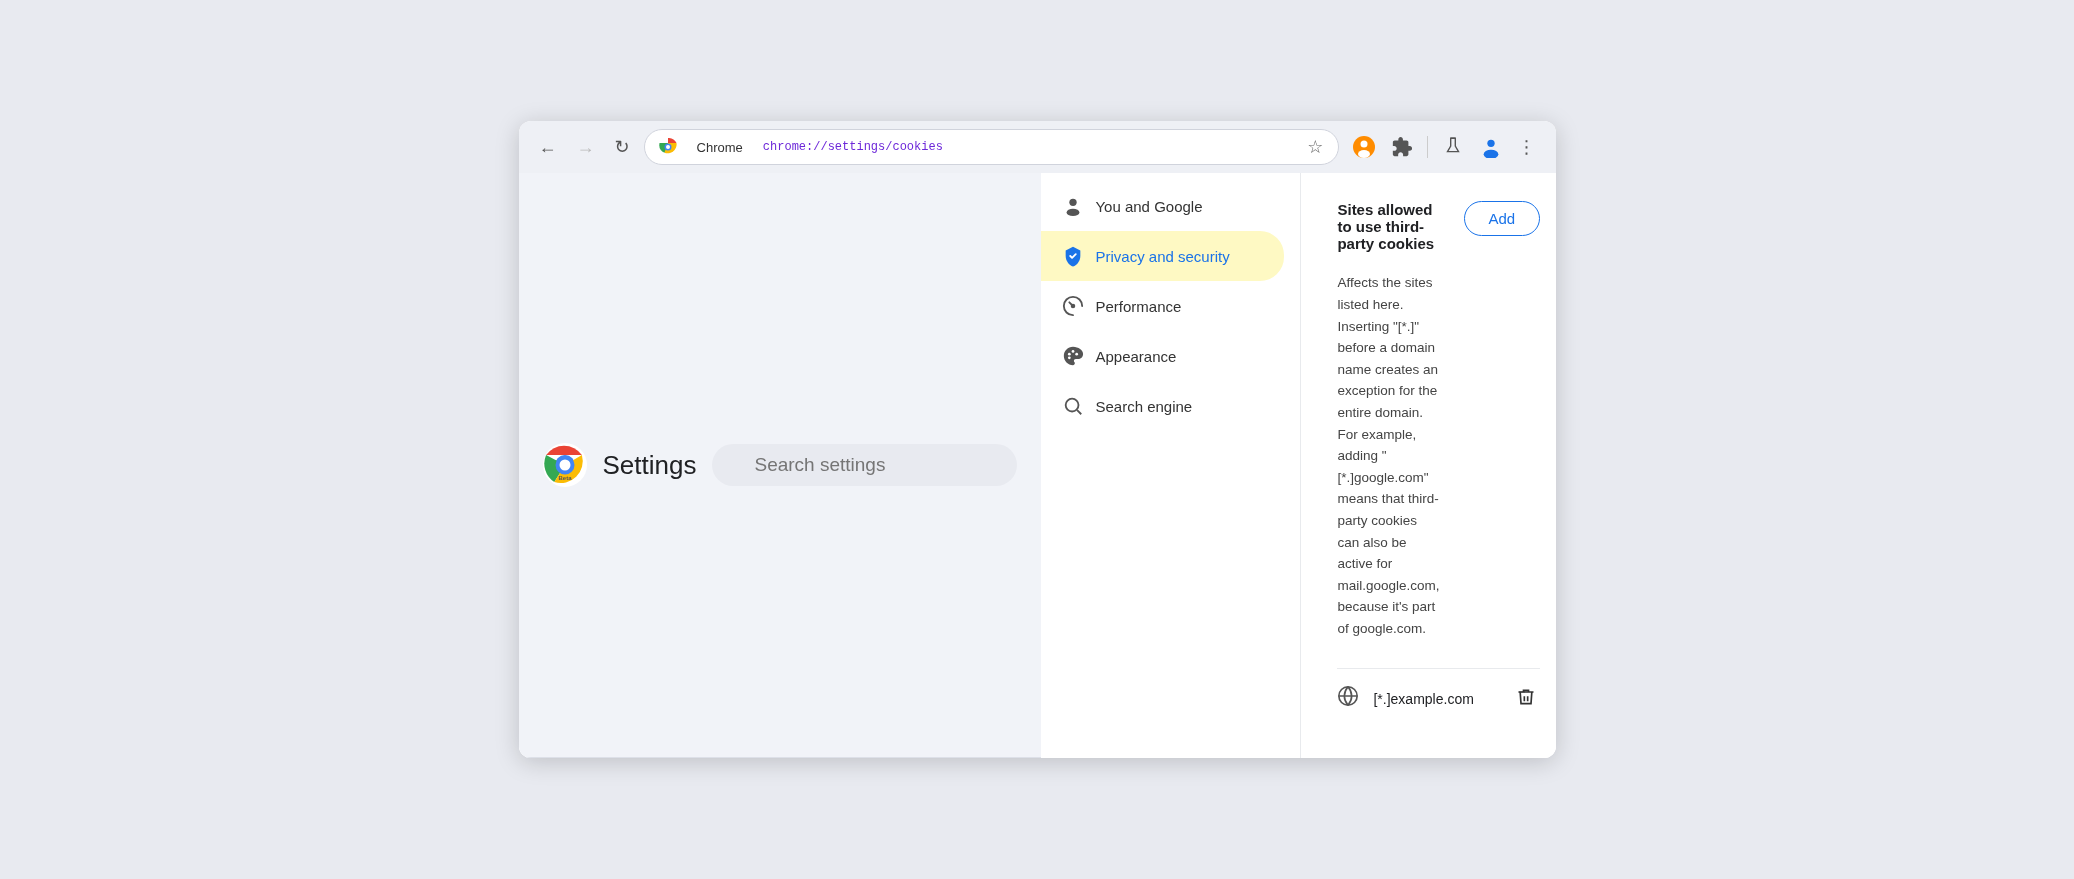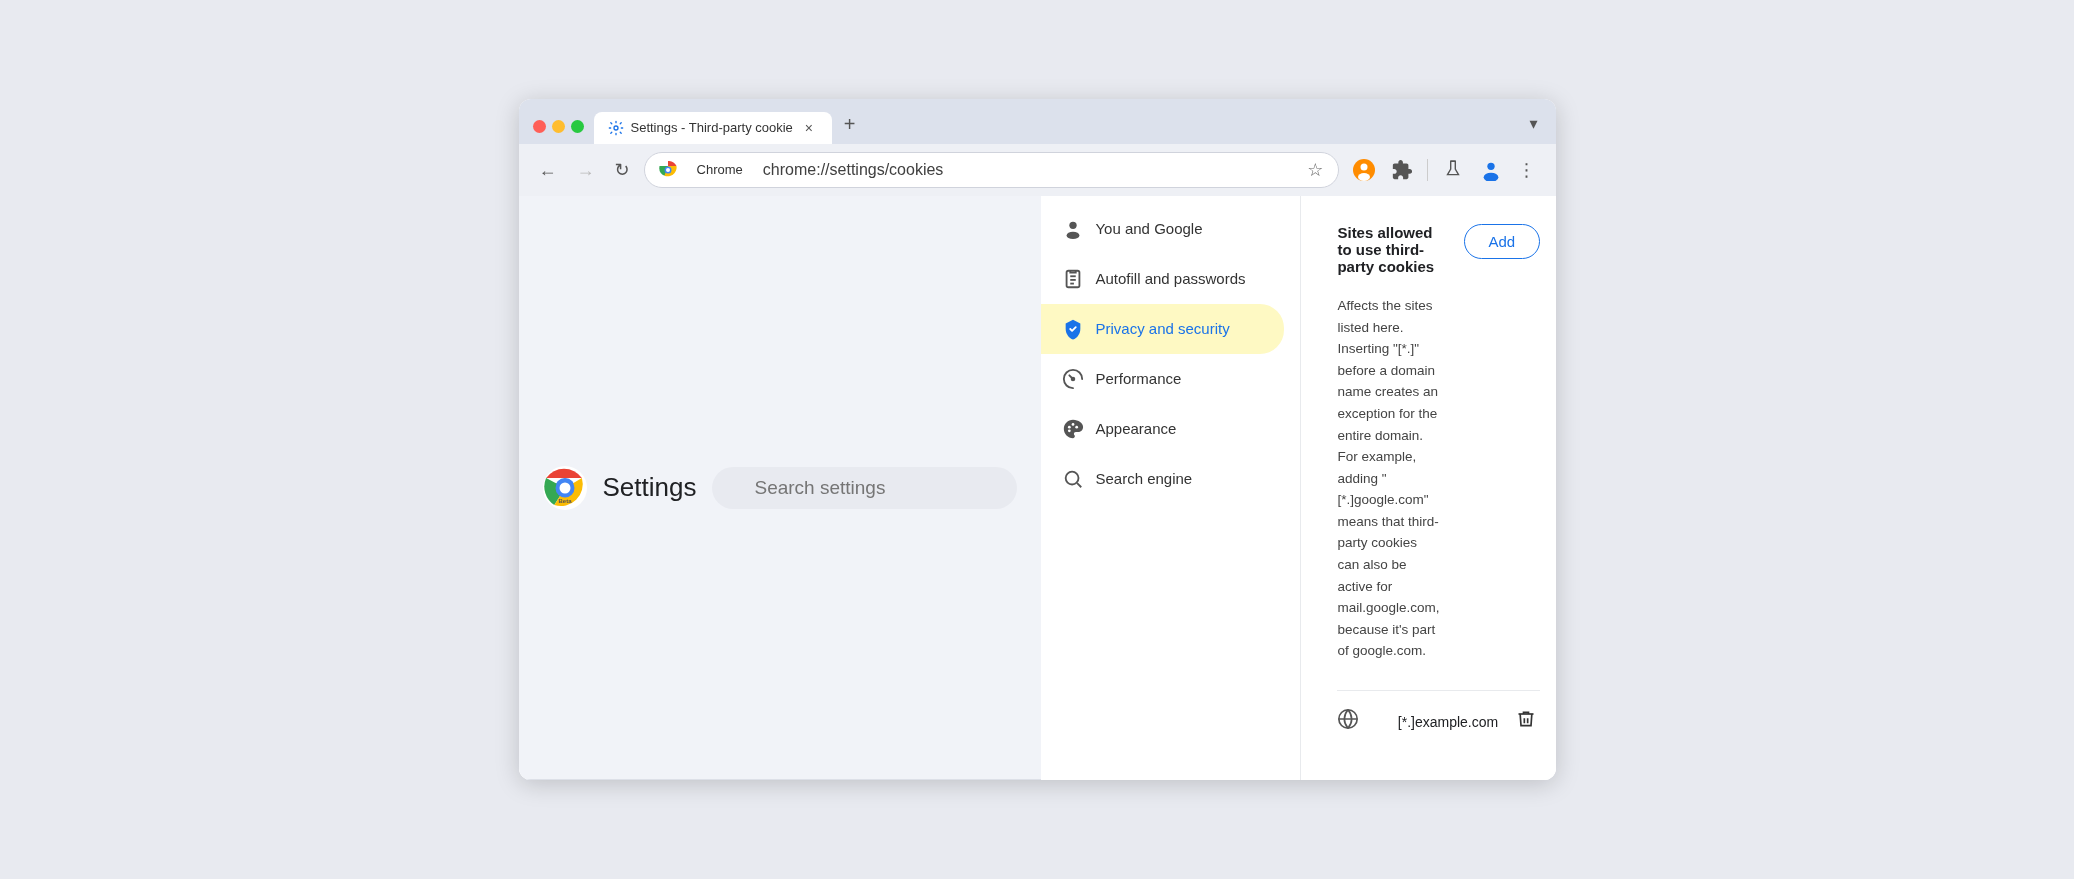--- a/index.html
+++ b/index.html
@@ -152,22 +152,23 @@
     }
 
     .chrome-label {
       font-size: 13px;
       color: #333;
       font-weight: 500;
     }
 
     .address-text {
       flex: 1;
-      font-size: 16px;
-      color: #404040;
+      font-size: 12px;
+      color: #6d28d9;
+      font-family: Liberation Mono, monospace;
     }
 
     .address-star {
       font-size: 18px;
       color: #666;
     }
 
     .nav-icons {
       display: flex;
       align-items: center;
@@ -336,21 +337,20 @@
       font-weight: 500;
     }
 
     .cookie-entry {
       display: flex;
       align-items: center;
       gap: 14px;
       padding: 14px 0;
       border-top: 1px solid #e8eaed;
       margin-top: 4px;
-      text-align: right;
     }
 
     .cookie-entry-icon {
       font-size: 22px;
       color: #555;
     }
 
     .cookie-domain {
       flex: 1;
       font-size: 14px;
@@ -370,44 +370,20 @@
     .chrome-logo-svg {
       width: 44px;
       height: 44px;
     }
   </style>
 </head>
 <body>
 
 <div class="browser-window">
 
-  <div class="title-bar">
-    <div class="traffic-lights">
-      <div class="traffic-light tl-red"></div>
-      <div class="traffic-light tl-yellow"></div>
-      <div class="traffic-light tl-green"></div>
-    </div>
-
-    <div class="tab-bar">
-      <div class="tab">
-
-        <svg class="tab-icon" viewBox="0 0 24 24" fill="none">
-          <circle cx="12" cy="12" r="3" stroke="#1a73e8" stroke-width="2"></circle>
-          <path d="M12 2v2M12 20v2M4.22 4.22l1.42 1.42M18.36 18.36l1.42 1.42M2 12h2M20 12h2M4.22 19.78l1.42-1.42M18.36 5.64l1.42-1.42" stroke="#1a73e8" stroke-width="2" stroke-linecap="round"></path>
-        </svg>
-        <span class="tab-title">Settings - Third-party cookie</span>
-        <button class="tab-close">×</button>
-      </div>
-      <button class="tab-new">+</button>
-    </div>
-
-    <div class="title-bar-right">
-      <button class="dropdown-btn">▾</button>
-    </div>
-  </div>
 
   <div class="nav-bar">
     <button class="nav-btn">←</button>
     <button class="nav-btn disabled">→</button>
     <button class="nav-btn">↻</button>
 
     <div class="address-bar">
 
       <svg width="18" height="18" viewBox="0 0 18 18">
         <circle cx="9" cy="9" r="9" fill="#fff"></circle>
@@ -488,32 +464,20 @@
         <div class="sidebar-item">
           <span class="sidebar-icon">
             <svg width="22" height="22" viewBox="0 0 24 24">
                 <circle cx="12" cy="8" r="4" fill="#555"></circle>
                 <ellipse cx="12" cy="19" rx="7" ry="4" fill="#555"></ellipse>
               </svg>
           </span>
           <span>You and Google</span>
         </div>
 
-        <div class="sidebar-item">
-          <span class="sidebar-icon">
-            <svg width="22" height="22" viewBox="0 0 24 24" fill="none" stroke="#555" stroke-width="2">
-                <rect x="5" y="3" width="14" height="18" rx="2"></rect>
-                <path d="M9 3v2h6V3"></path>
-                <line x1="9" y1="9" x2="15" y2="9"></line>
-                <line x1="9" y1="13" x2="15" y2="13"></line>
-                <line x1="9" y1="17" x2="13" y2="17"></line>
-              </svg>
-          </span>
-          <span>Autofill and passwords</span>
-        </div>
 
         <div class="sidebar-item active">
           <span class="sidebar-icon">
             <svg class="shield-icon-svg" viewBox="0 0 24 24" fill="none">
               <path d="M12 2L4 6v6c0 5.25 3.5 10.15 8 11.5C16.5 22.15 20 17.25 20 12V6L12 2z" fill="#1a73e8"></path>
               <path d="M9 12l2 2 4-4" stroke="#fff" stroke-width="2" stroke-linecap="round" stroke-linejoin="round"></path>
             </svg>
           </span>
           <span>Privacy and security</span>
         </div>

